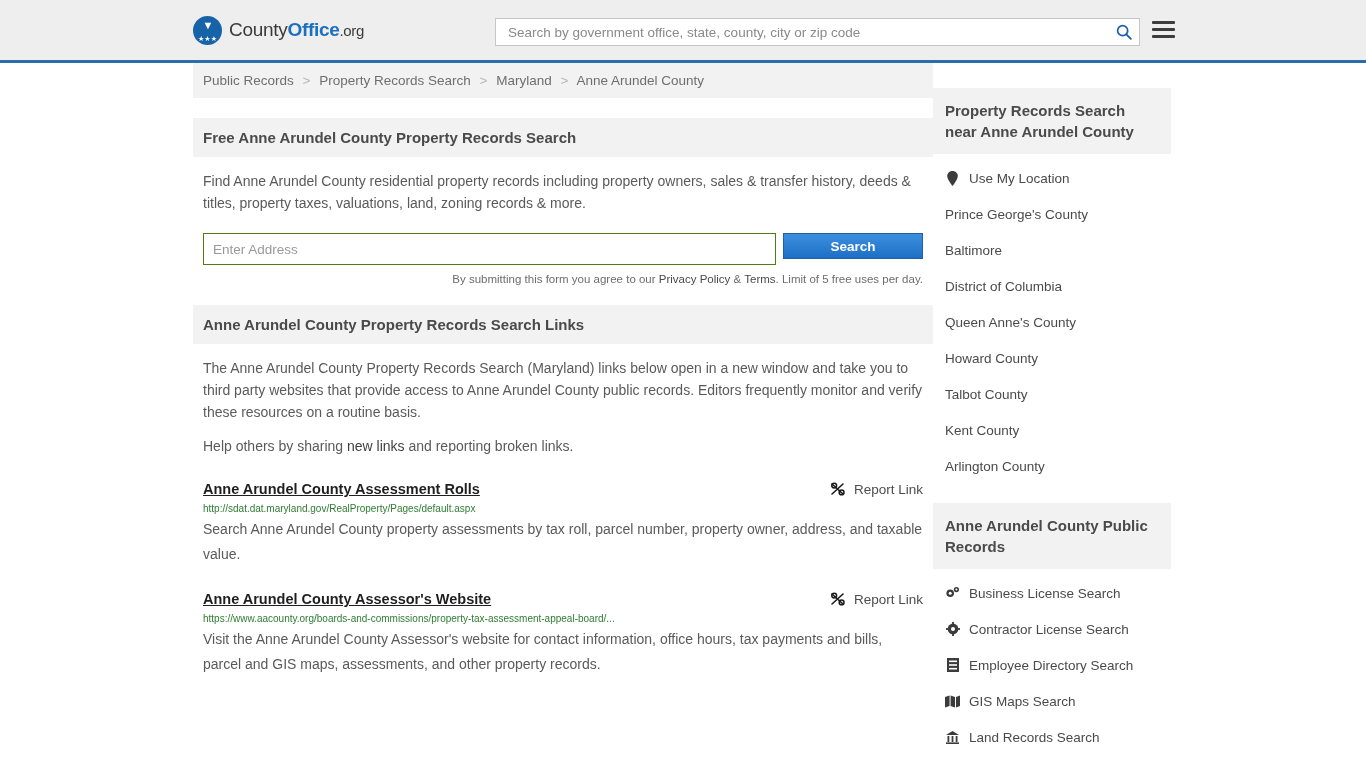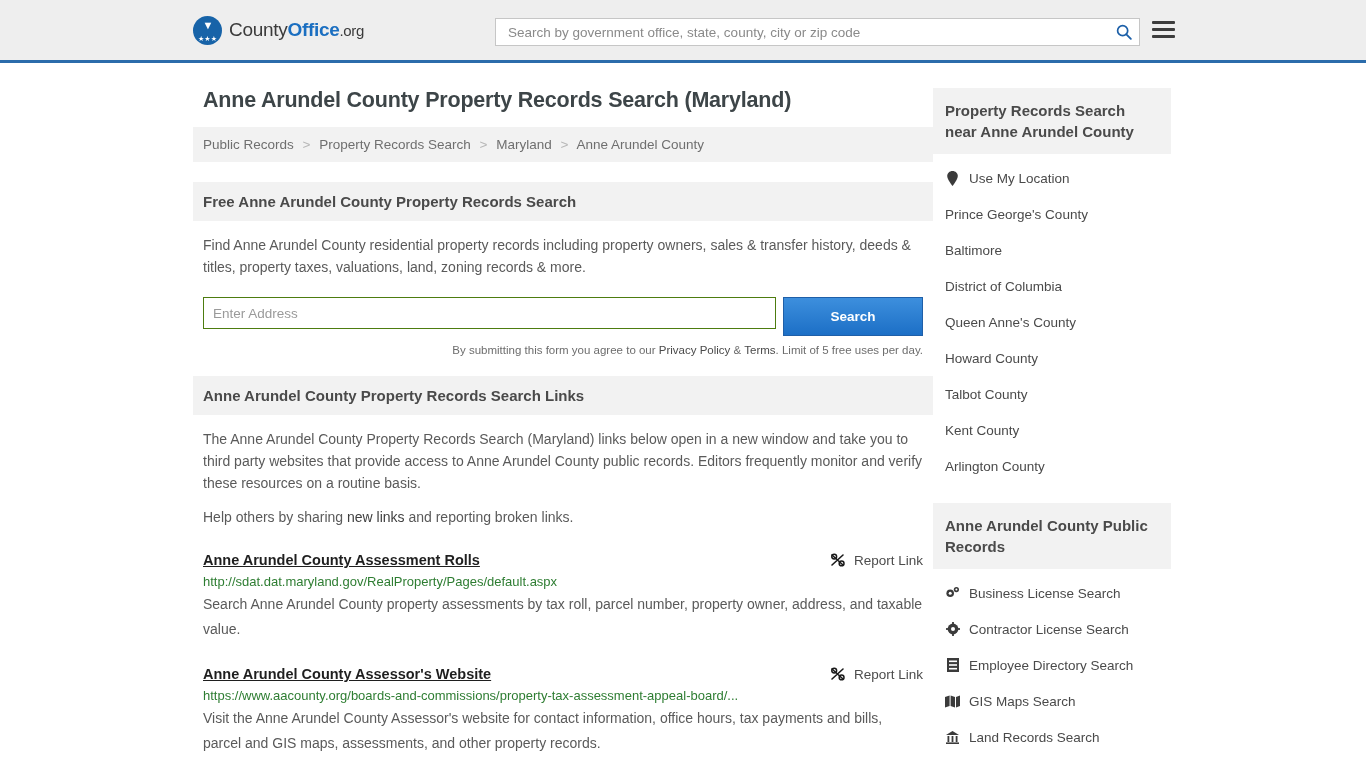--- a/index.html
+++ b/index.html
@@ -162,21 +162,21 @@
     border: 1px solid #4d7c0f;
     padding: 0 9px;
     font-family: "Liberation Sans", sans-serif;
     font-size: 13.5px;
     color: #555;
     outline: none;
   }
   .form-row input::placeholder { color: #9a9a9a; }
   .search-btn {
     width: 140px;
-    height: 39px;
+    height: 26px;
     border: 1px solid #1f5fa8;
     background: linear-gradient(#3d8fdd, #1c6fc6);
     color: #ffffff;
     font-family: "Liberation Sans", sans-serif;
     font-size: 13.5px;
     font-weight: bold;
     cursor: pointer;
   }
   .fineprint {
     font-size: 11.5px;
@@ -203,21 +203,21 @@
   .report-link {
     display: flex;
     align-items: center;
     gap: 8px;
     font-size: 13.5px;
     color: #4c4c4c;
     cursor: pointer;
     white-space: nowrap;
   }
   .result-url {
-    font-size: 13px;
+    font-size: 10px;
     color: #2e7d32;
     margin-top: 6px;
     word-break: break-all;
   }
   .result-desc {
     font-size: 14px;
     line-height: 25px;
     color: #5a5a5a;
     margin-top: 3px;
   }
@@ -282,21 +282,20 @@
     <span></span>
       <span></span>
       <span></span>
   </div>
 </div>
 
 <div class="page">
 
   <div class="col-main">
 
-    <div class="page-title">Anne Arundel County Property Records Search (Maryland)</div>
 
     <div class="panel-head">
       <a>Public Records</a>
       <span class="sep">&gt;</span>
       <a>Property Records Search</a>
       <span class="sep">&gt;</span>
       <a>Maryland</a>
       <span class="sep">&gt;</span>
       <a>Anne Arundel County</a>
     </div>

